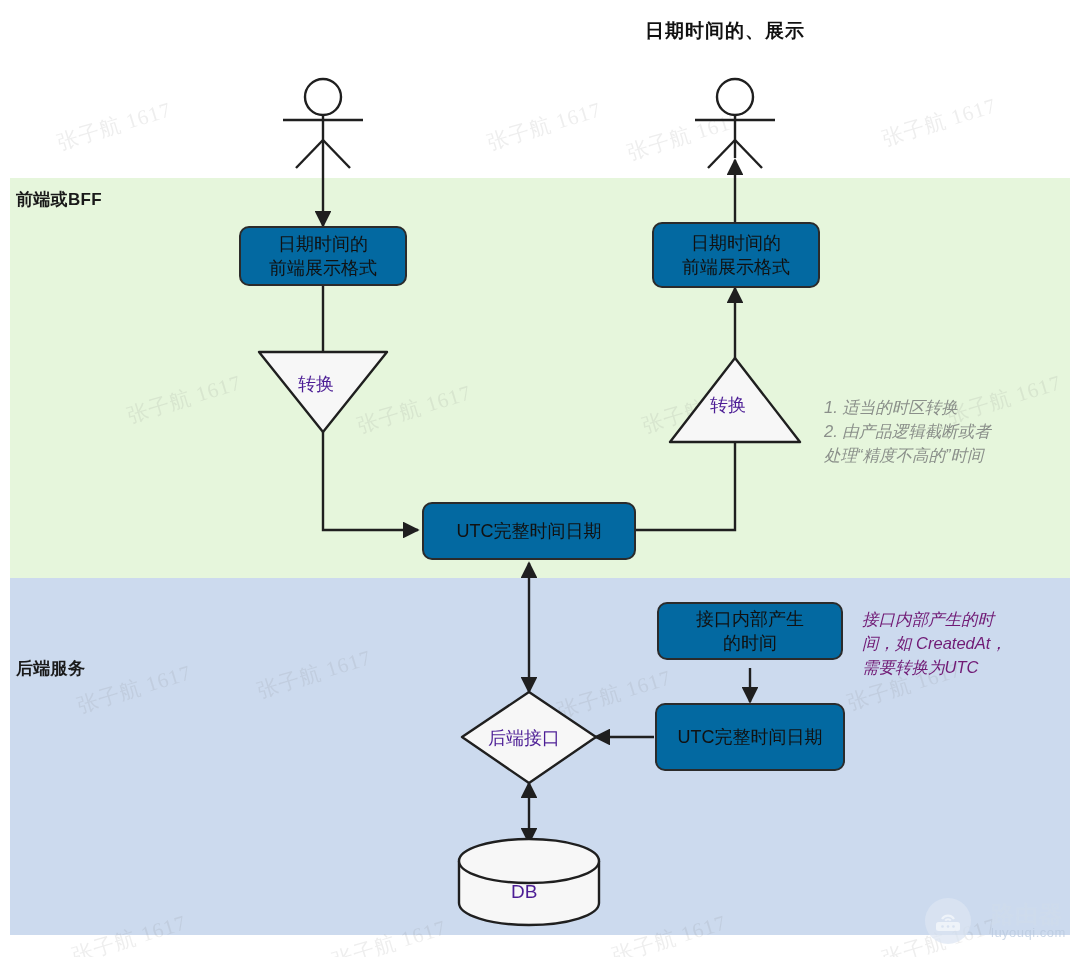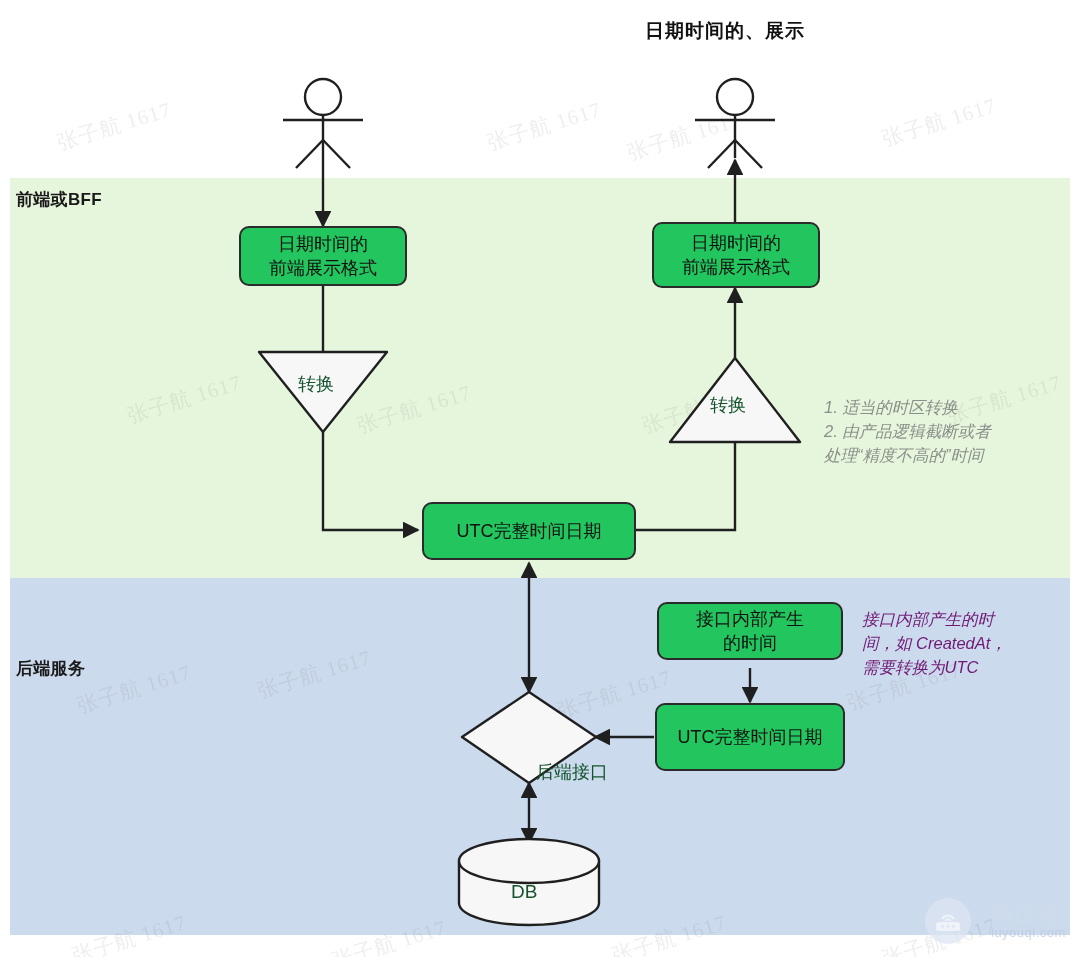--- a/index.html
+++ b/index.html
@@ -89,41 +89,41 @@
     position: absolute;
     box-sizing: border-box;
     display: flex;
     align-items: center;
     justify-content: center;
     text-align: center;
     color: #111111;
     z-index: 10;
   }
   .rbox {
-    background: #22c55e;
+    background: #0369a1;
     border: 2px solid #2b2b2b;
     border-radius: 10px;
     font-size: 18px;
     line-height: 1.35;
   }
   .note {
     position: absolute;
     font-style: italic;
     font-size: 16.5px;
     line-height: 1.45;
     color: #8a8f8a;
     z-index: 11;
     white-space: pre-line;
   }
   .note-blue { color: #701a75; }
 
   .shape-label {
     position: absolute;
     font-size: 18px;
-    color: #14532d;
+    color: #4c1d95;
     white-space: nowrap;
     z-index: 11;
   }
 
   
   #router-logo {
     position: absolute;
     left: 925px;
     top: 893px;
     width: 150px;
@@ -238,21 +238,21 @@
 
       <g>
         <path d="M 459 861 L 459 903 A 70 22 0 0 0 599 903 L 599 861" fill="#f7f7f7"></path>
         <ellipse cx="529" cy="861" rx="70" ry="22" fill="#f7f7f7"></ellipse>
       </g>
     </g>
   </svg>
 
   <div class="shape-label" style="left:298px; top:372px;">转换</div>
   <div class="shape-label" style="left:710px; top:393px;">转换</div>
-  <div class="shape-label" style="left:488px; top:760px;margin-left:48px;">后端接口</div>
+  <div class="shape-label" style="left:488px; top:726px;">后端接口</div>
   <div class="shape-label" style="left:511px; top:881px; font-size:19px;">DB</div>
 
   <div class="node rbox" style="left:239px; top:226px; width:168px; height:60px; white-space:pre-line;">日期时间的
 前端展示格式</div>
 
   <div class="node rbox" style="left:652px; top:222px; width:168px; height:66px; white-space:pre-line;">日期时间的
 前端展示格式</div>
 
   <div class="node rbox" style="left:422px; top:502px; width:214px; height:58px;">UTC完整时间日期</div>
 

